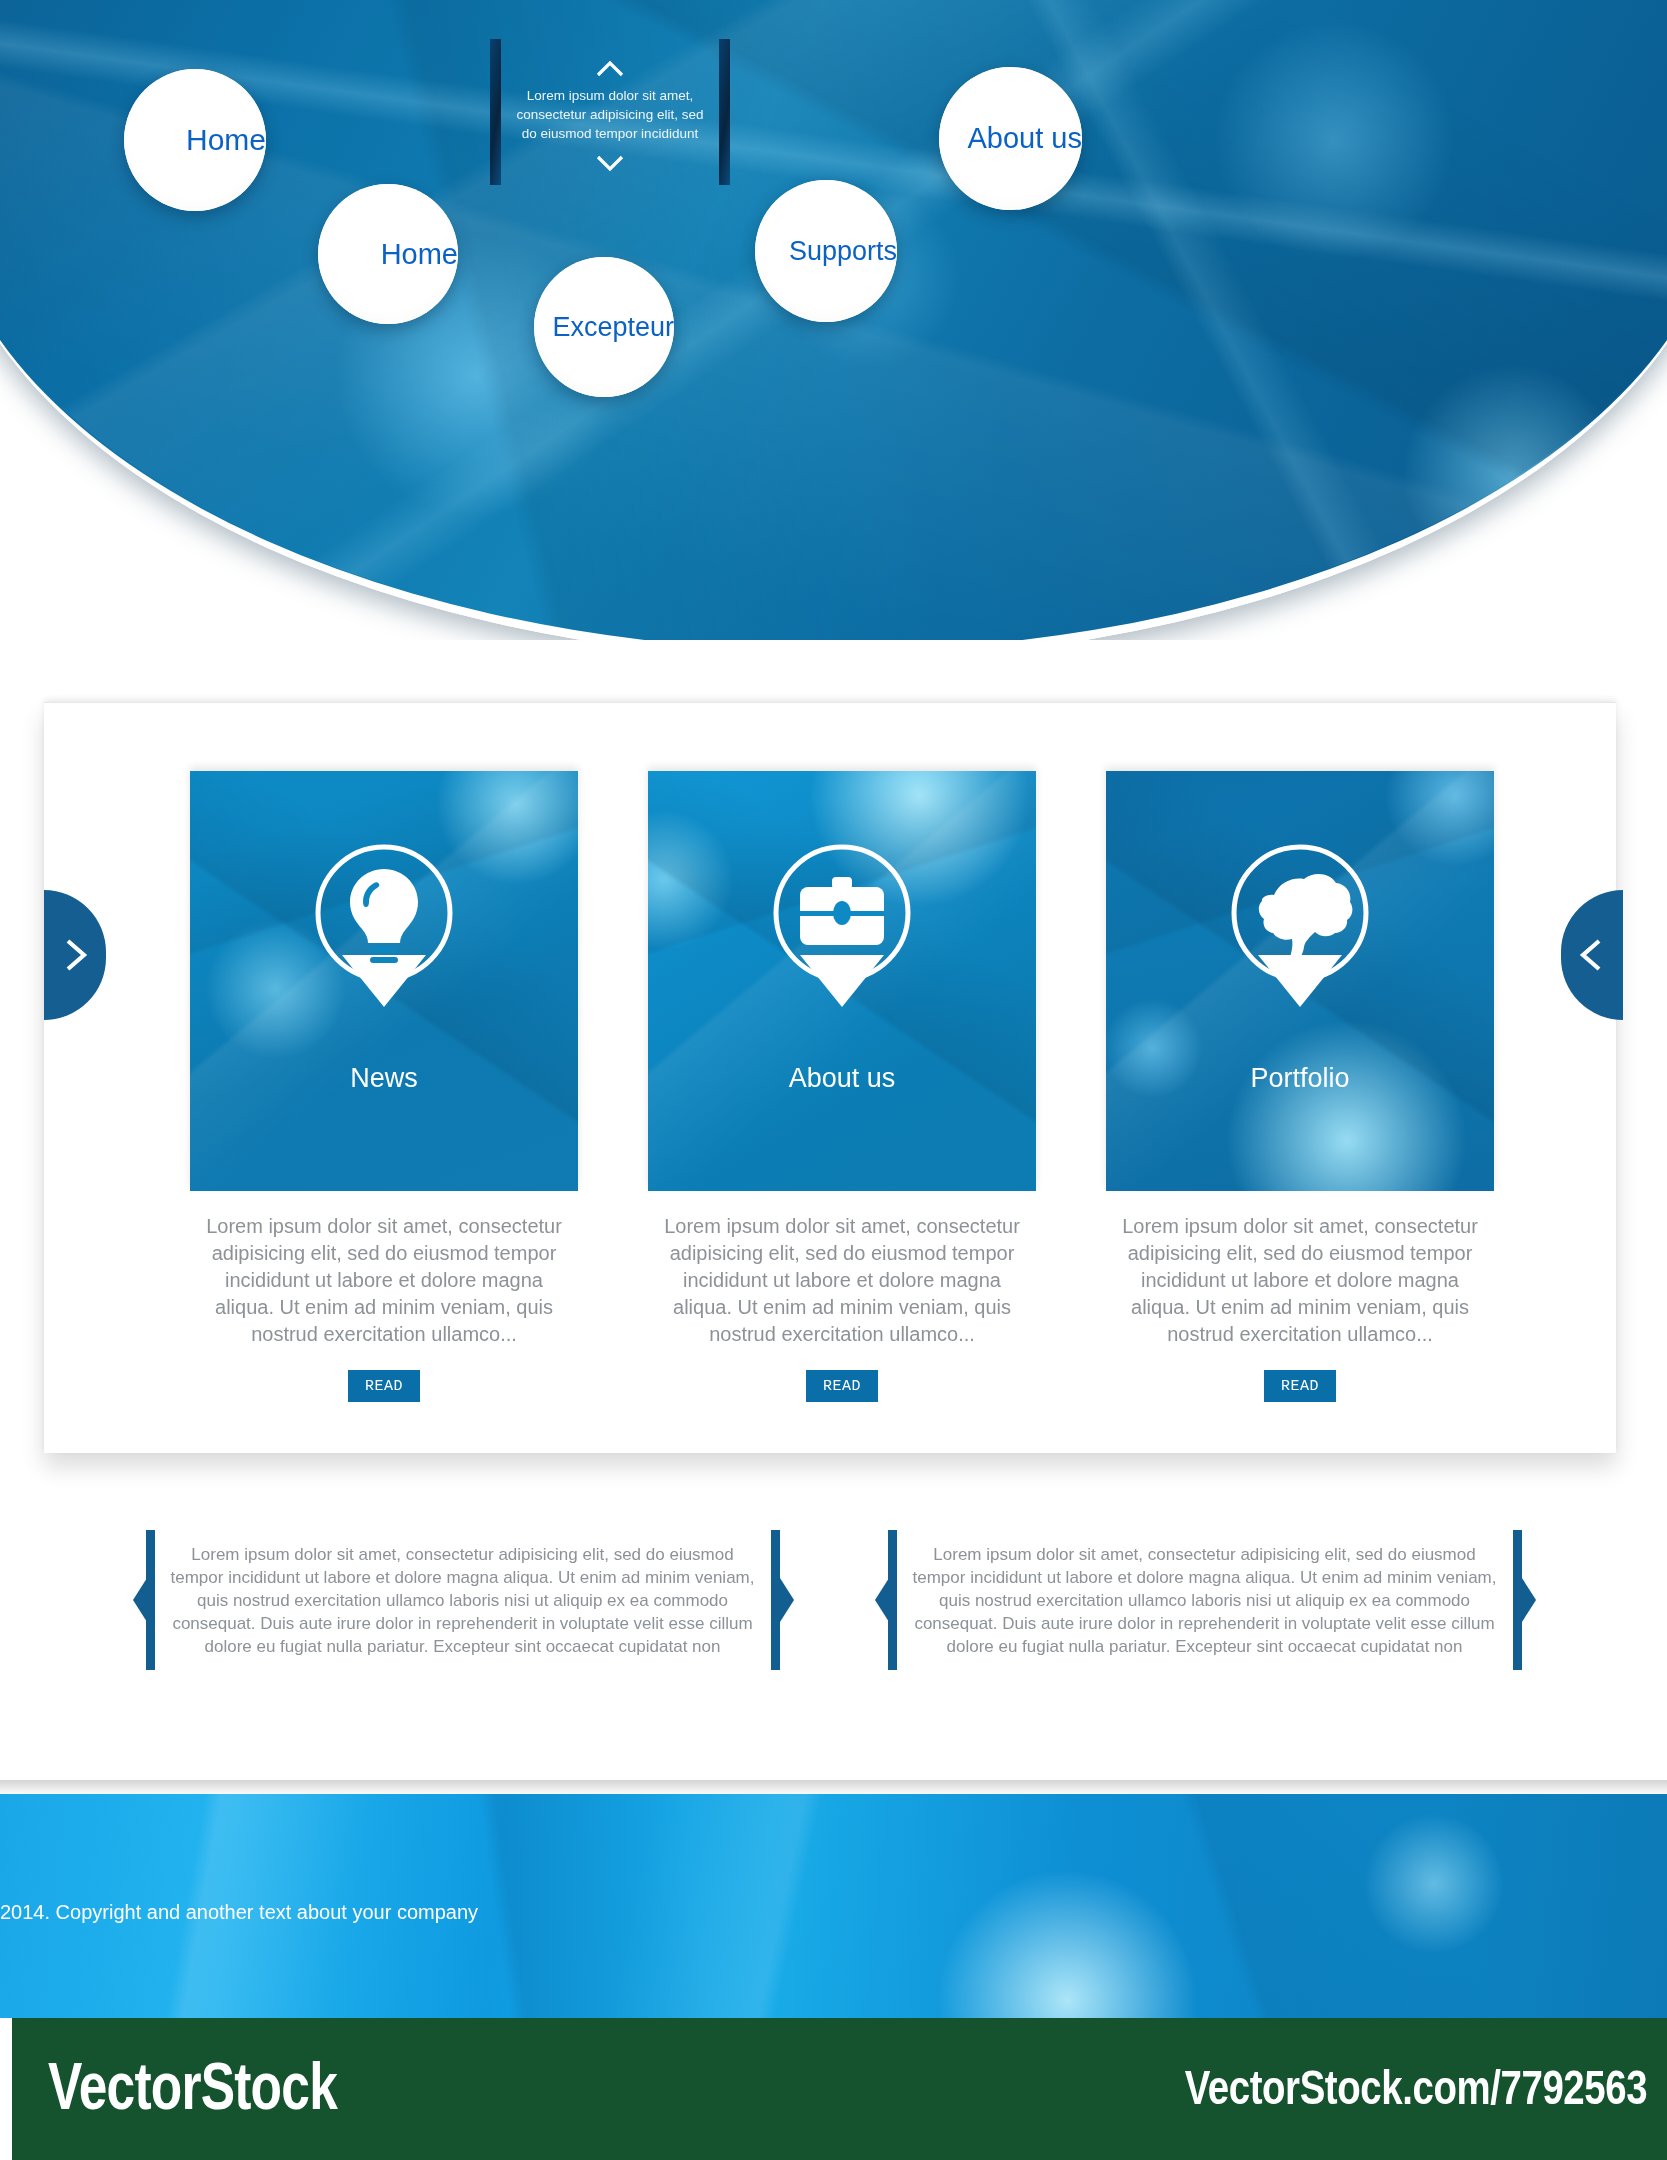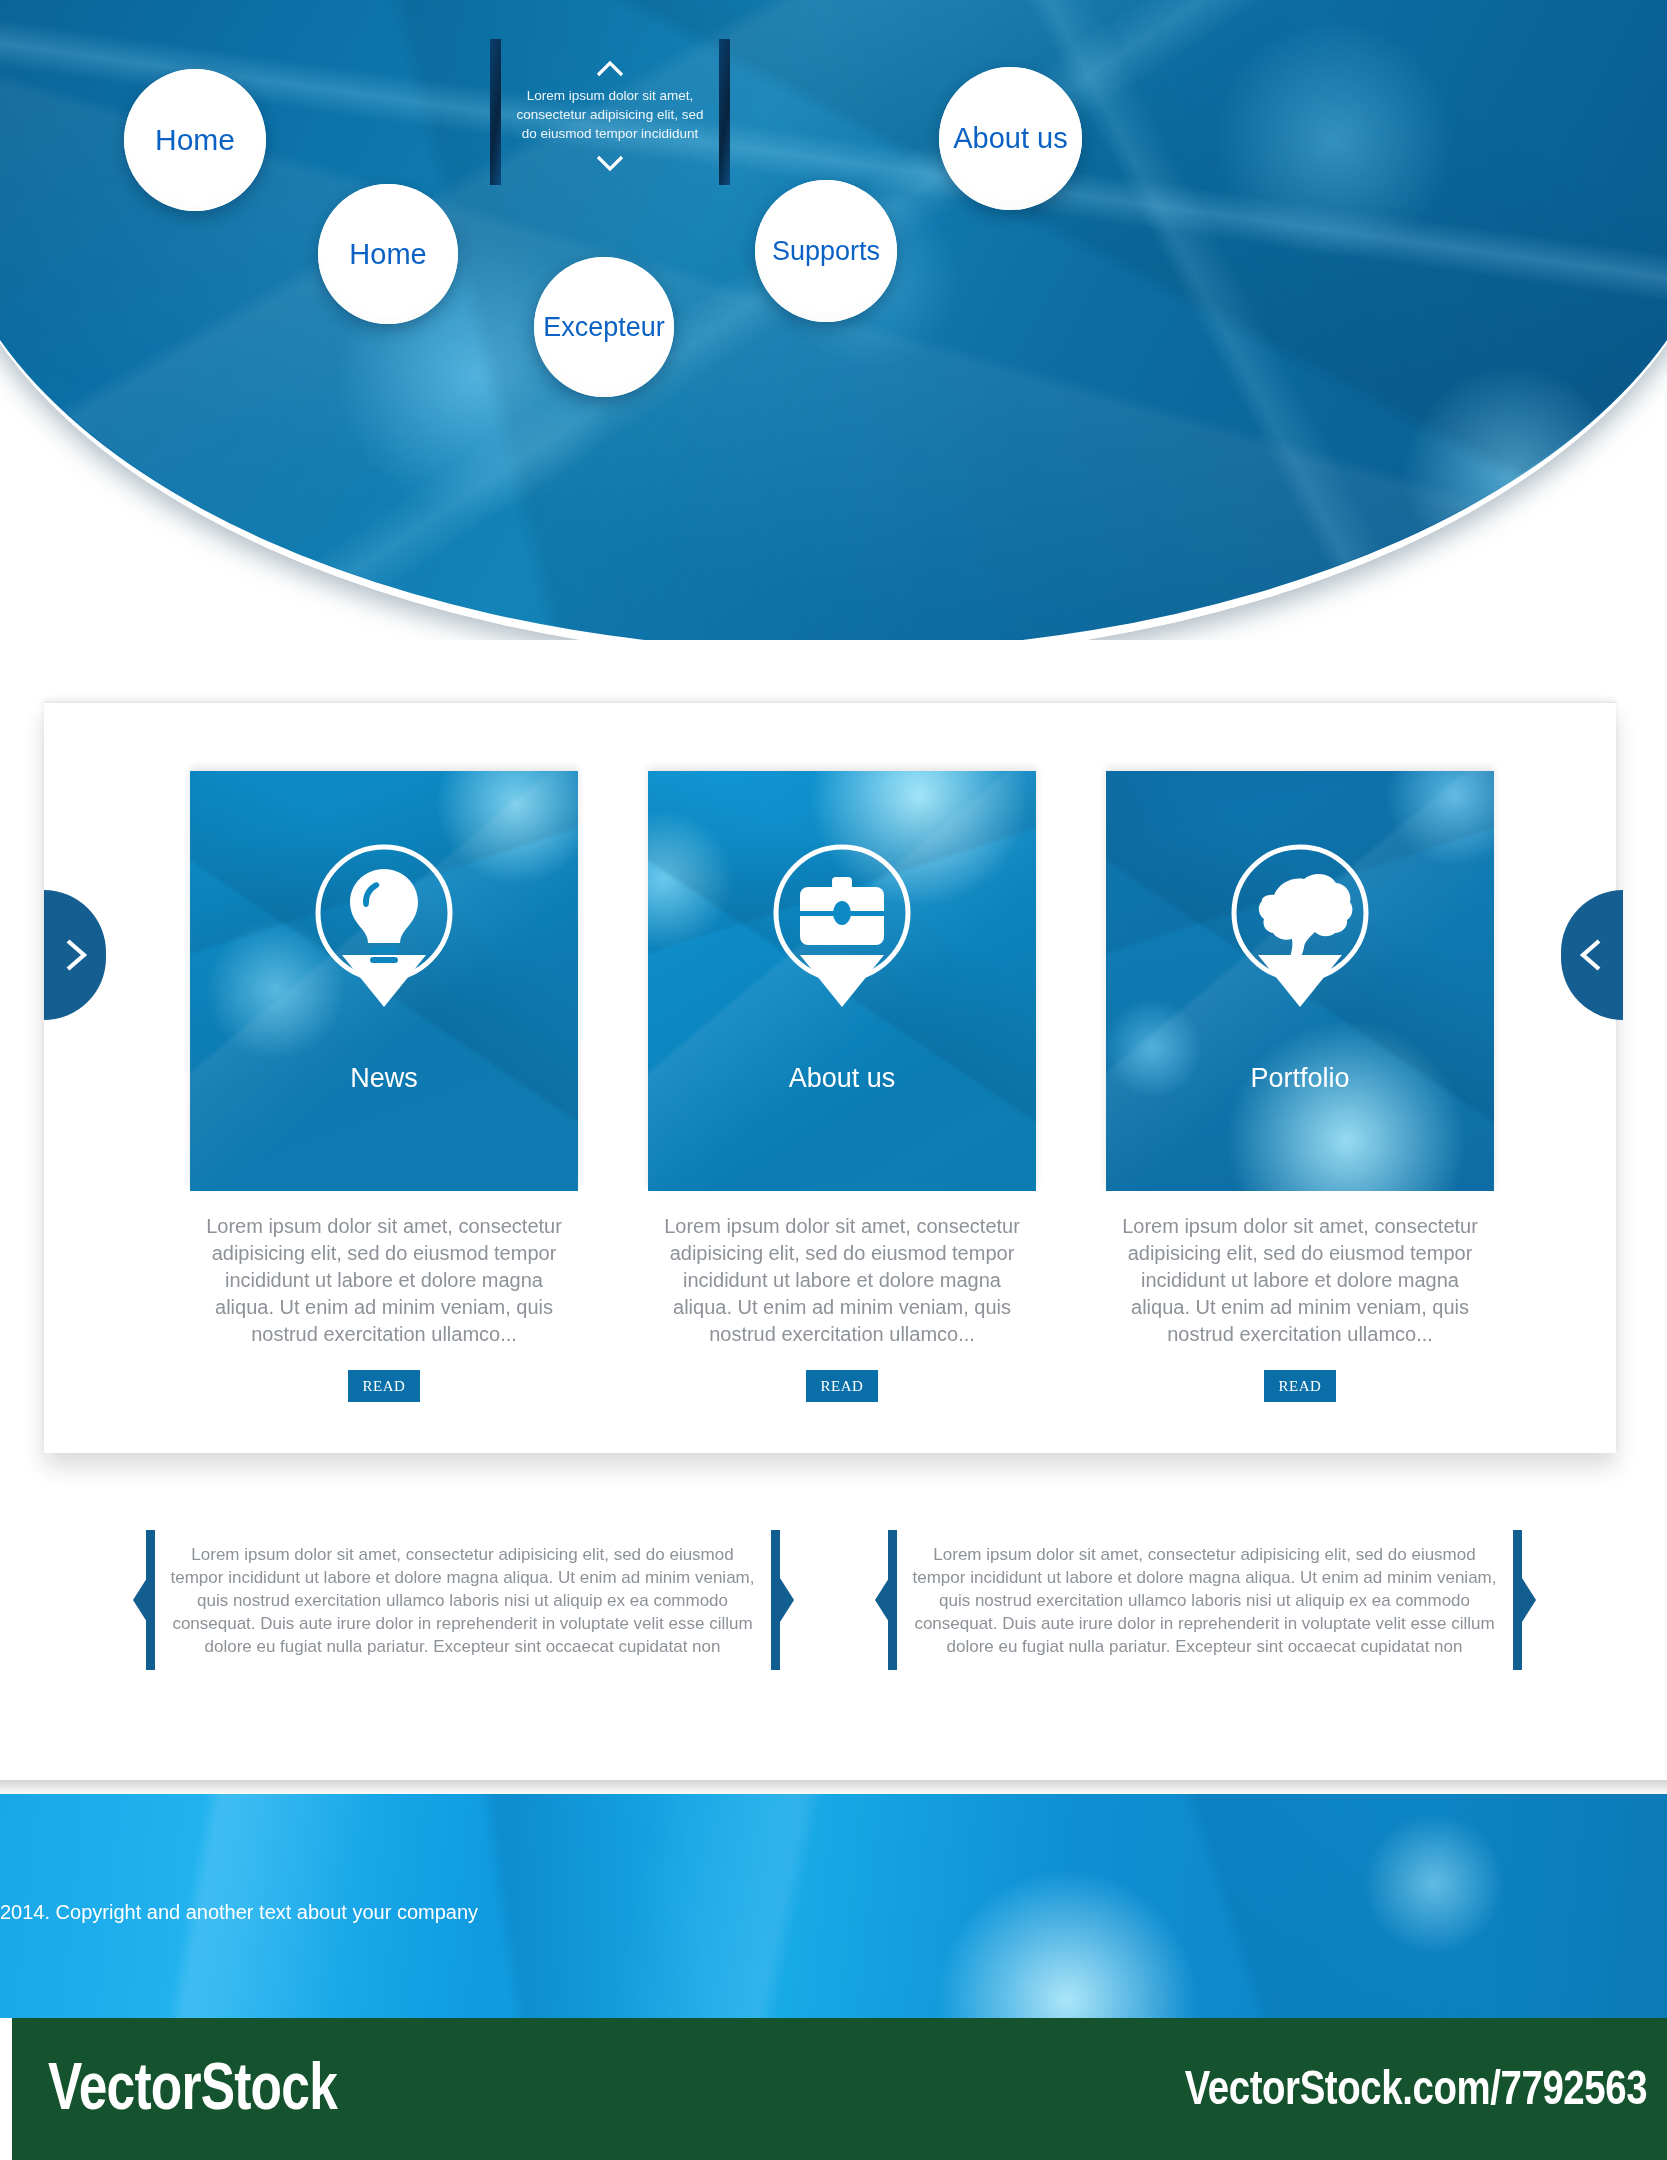--- a/index.html
+++ b/index.html
@@ -61,21 +61,21 @@
       linear-gradient(62deg, rgba(160,230,255,0.00) 62%, rgba(160,230,255,0.14) 63%, rgba(160,230,255,0.00) 65%);
   }
 
   .nav-circle {
     position: absolute;
     border-radius: 50%;
     background: radial-gradient(circle at 50% 44%, #ffffff 62%, #f7f7f5 88%, #ecebe7 100%);
     box-shadow: 0 6px 16px rgba(0,30,55,0.32), inset 0 0 0 1px rgba(255,255,255,0.8);
     display: flex;
     align-items: center;
-    justify-content: center;
+    justify-content: flex-end;
     color: #0b62c4;
     font-weight: 400;
     z-index: 6;
     cursor: pointer;
   }
   #nav-home     { left: 124px;  top: 69px;  width: 142px; height: 142px; font-size: 30px; }
   #nav-info     { left: 318px;  top: 184px; width: 140px; height: 140px; font-size: 29px; }
   #nav-products { left: 534px;  top: 257px; width: 140px; height: 140px; font-size: 27px; }
   #nav-supports { left: 755px;  top: 180px; width: 142px; height: 142px; font-size: 27px; }
   #nav-aboutus  { left: 939px;  top: 67px;  width: 143px; height: 143px; font-size: 29px; }
@@ -189,21 +189,21 @@
   .read-btn {
     display: block;
     margin: 22px auto 0;
     width: 72px; height: 32px;
     background: #0a6fa8;
     color: #ffffff;
     font-size: 15px;
     letter-spacing: 0.5px;
     border: 0;
     cursor: pointer;
-    font-family: Liberation Serif, serif;
+    font-family: Liberation Mono, monospace;
     text-align: center;
   }
 
   
   .side-nav {
     position: absolute;
     top: 890px;
     width: 62px; height: 130px;
     background: #145e91;
     display: flex; align-items: center; justify-content: center;

